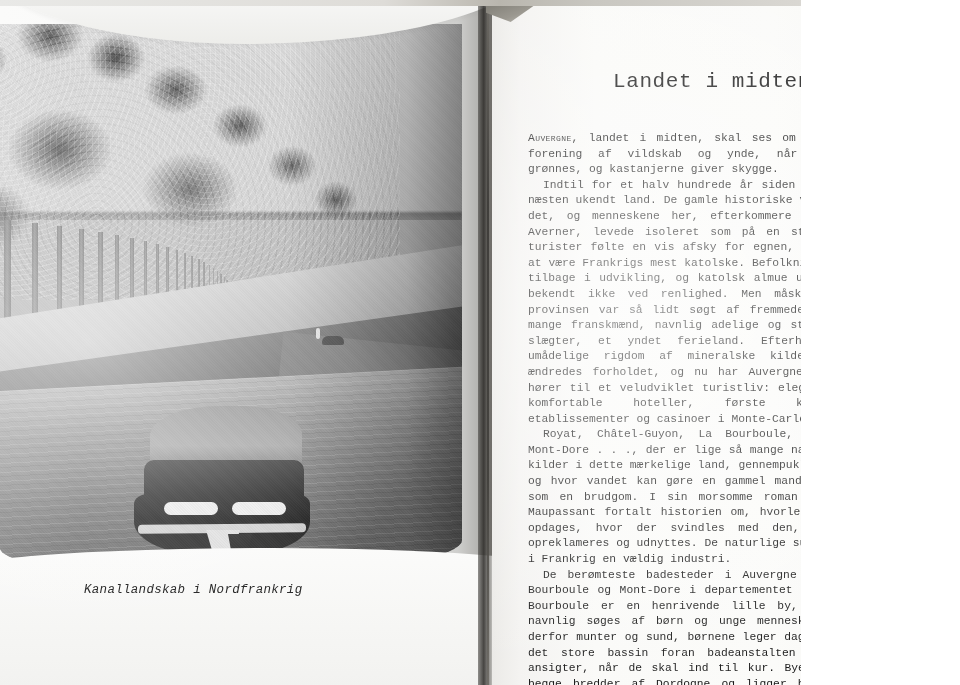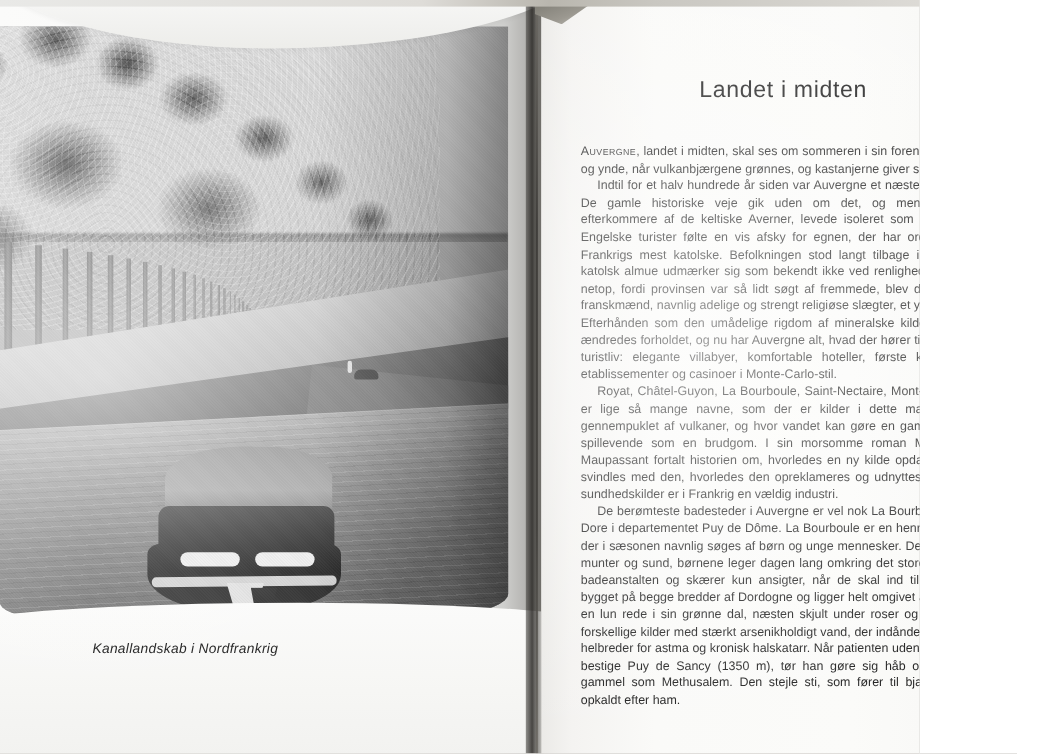--- a/index.html
+++ b/index.html
@@ -7,22 +7,21 @@
     margin: 0;
     padding: 0;
     background: #ffffff;
   }
   #page {
     position: relative;
     width: 801px;
     height: 685px;
     overflow: hidden;
     background: #f2f2f0;
-    font-family: Liberation Sans, sans-serif;
-    padding-left: 35px;
+    font-family: Liberation Mono, monospace;
   }
 
   
   .backdrop {
     position: absolute;
     inset: 0;
     background: #8d8a83;
   }
 
   

